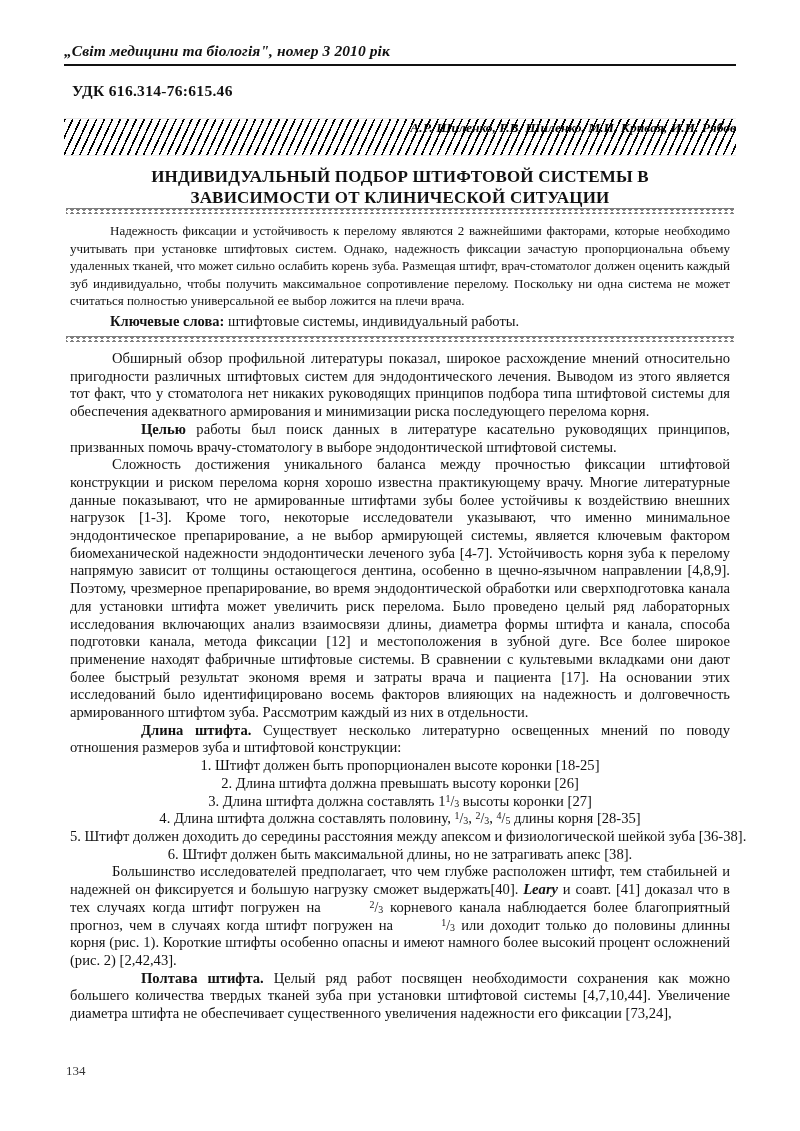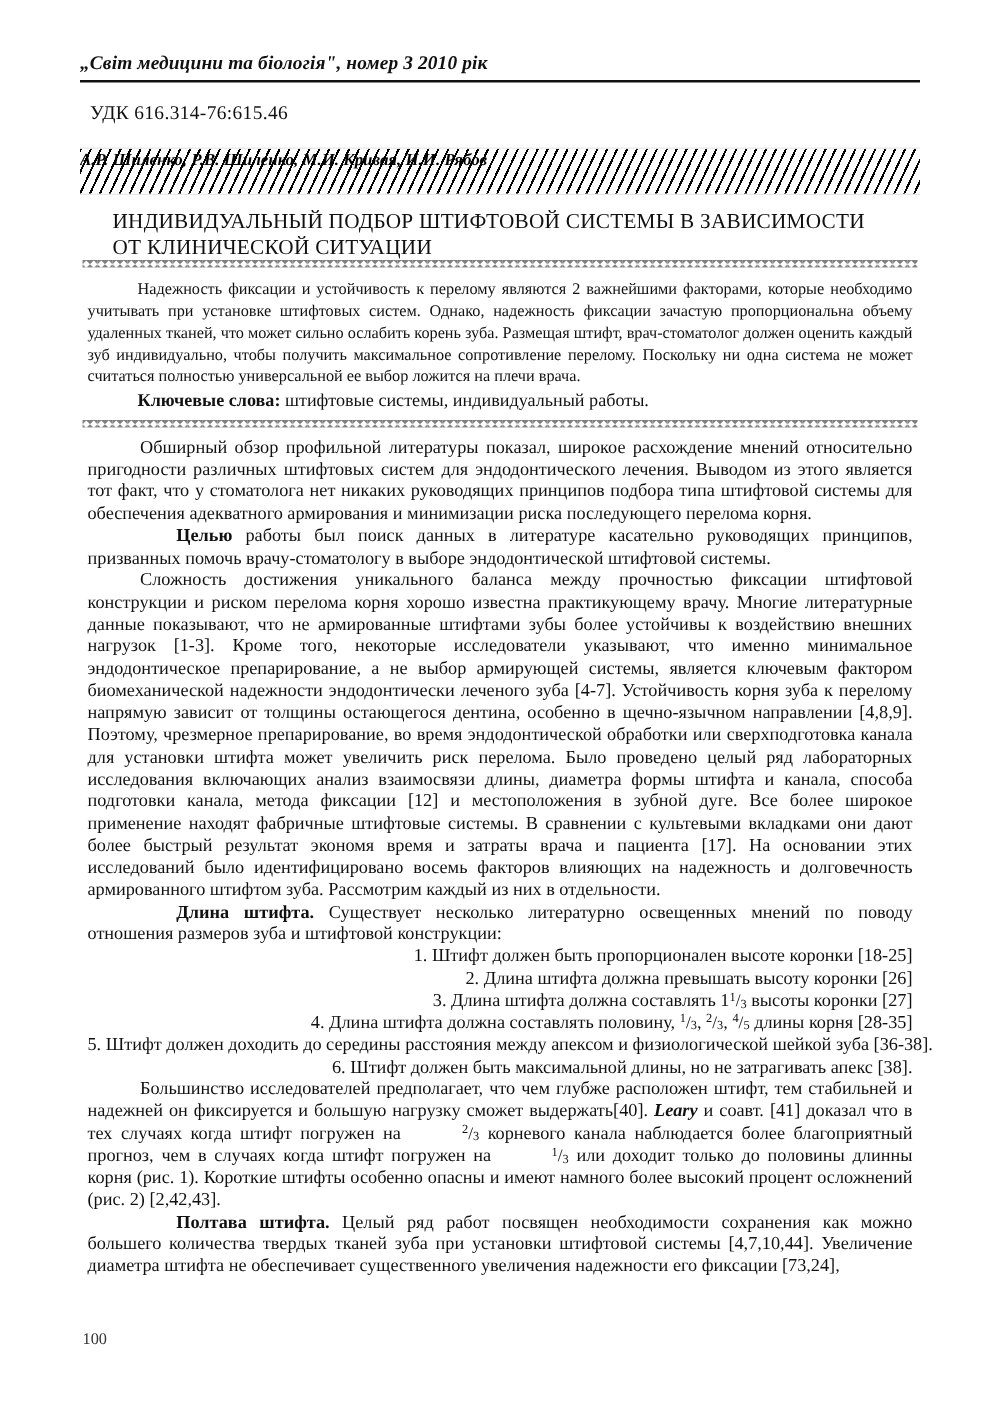--- a/index.html
+++ b/index.html
@@ -42,63 +42,63 @@
     border-bottom: 2.2px solid #111;
     width: 100%;
     margin-top: 1px;
   }
 
   
   .udc {
     position: absolute;
     left: 72px;
     top: 82px;
-    font-weight: normal;
+    font-weight: bold;
     font-size: 15.5px;
     letter-spacing: 0.3px;
   }
 
   
   .hatch-block {
     position: absolute;
     left: 64px;
     top: 118px;
     width: 672px;
     height: 36px;
     overflow: hidden;
     background-image: repeating-linear-gradient(
         115deg,
         #000 0px, #000 1.6px,
         #ffffff 1.6px, #ffffff 7.2px);
     border-top: 1px solid #e8e8e8;
     border-bottom: 1px solid #e8e8e8;
   }
   .hatch-block .auth-line {
-    text-align: left;
+    text-align: right;
     font-weight: bold;
     font-style: italic;
     font-size: 13.5px;
     line-height: 18px;
     color: #000;
     mix-blend-mode: normal;
     position: relative;
     white-space: nowrap;
   }
   .hatch-block .auth-line.l2 {
     font-size: 13px;
   }
 
   
   .title {
     position: absolute;
     left: 90px;
     top: 166px;
     width: 620px;
-    text-align: left;
-    font-weight: normal;
+    text-align: center;
+    font-weight: bold;
     font-size: 17px;
     line-height: 21px;
     letter-spacing: 0.2px;
   }
 
   
   .zig {
     position: absolute;
     left: 66px;
     width: 668px;
@@ -155,21 +155,21 @@
   .body-col .bi { font-weight: bold; font-style: italic; }
 
   ol.post-list {
     margin: 0;
     padding: 0;
     list-style: none;
   }
   ol.post-list li {
     font-size: 14.6px;
     line-height: 17.7px;
-    text-align: right;
+    text-align: center;
     text-indent: 0;
     white-space: nowrap;
   }
 
   .frac {
     display: inline-block;
     font-size: 14.6px;
     white-space: nowrap;
   }
   .frac sup {
@@ -239,15 +239,15 @@
       <li><span>5.</span><span> Штифт должен доходить до середины расстояния между апексом и физиологической шейкой зуба [36-38].</span></li>
       <li><span>6.</span><span> Штифт должен быть максимальной длины, но не затрагивать апекс [38].</span></li>
     </ol>
 
     <p><span>Большинство исследователей предполагает, что чем глубже расположен штифт, тем стабильней и надежней он фиксируется и большую нагрузку сможет  выдержать[40]. </span><span class="bi">Leary</span><span> и соавт. [41] доказал что в тех случаях когда штифт погружен на </span><span class="frac"><sup>2</sup><span class="sl">/</span><sub>3</sub></span><span> корневого канала наблюдается более благоприятный прогноз, чем в случаях когда штифт погружен на </span><span class="frac"><sup>1</sup><span class="sl">/</span><sub>3</sub></span><span> или доходит только до половины длинны корня (рис. 1). Короткие штифты особенно опасны и имеют намного более высокий процент осложнений (рис. 2) [2,42,43].</span></p>
 
     <p><b>Полтава штифта.</b><span> Целый ряд работ посвящен необходимости сохранения как можно большего количества твердых тканей зуба при установки штифтовой системы [4,7,10,44]. Увеличение диаметра штифта не обеспечивает существенного увеличения надежности его фиксации [73,24],</span></p>
 
   </div>
 
-  <div class="folio">100</div>
+  <div class="folio">134</div>
 
 </div>
 
 </body></html>

